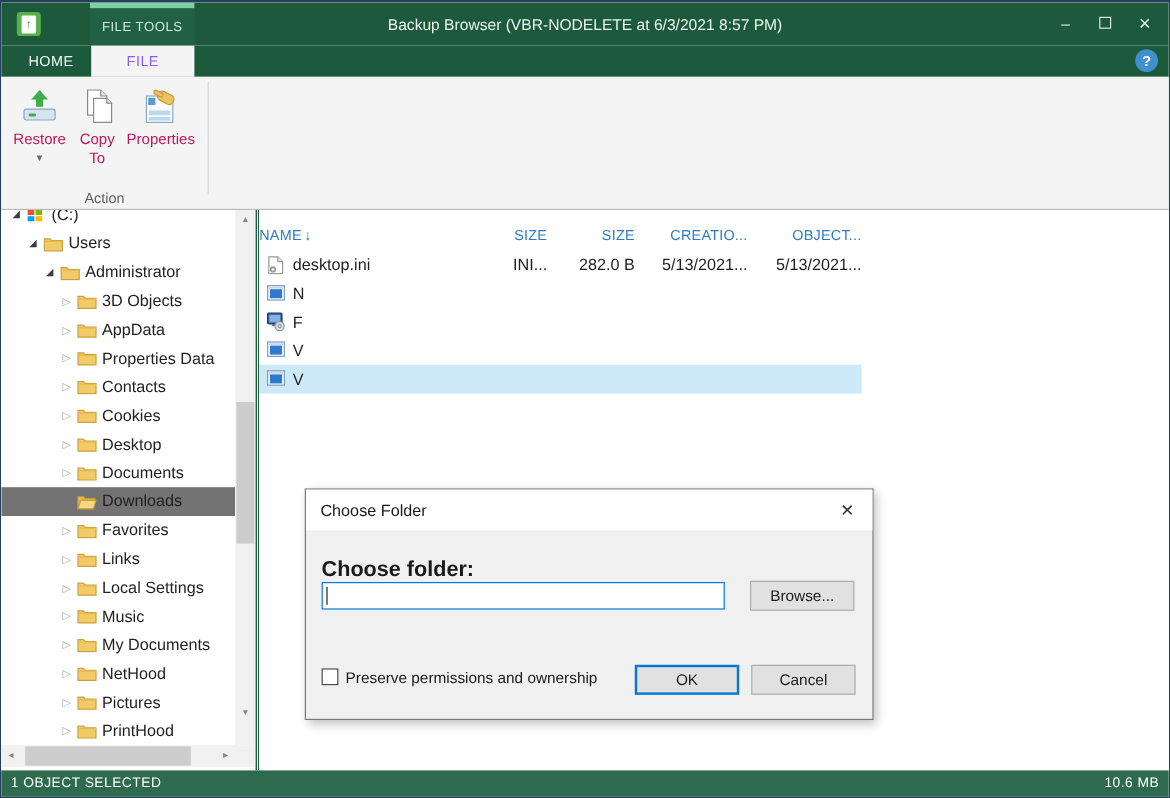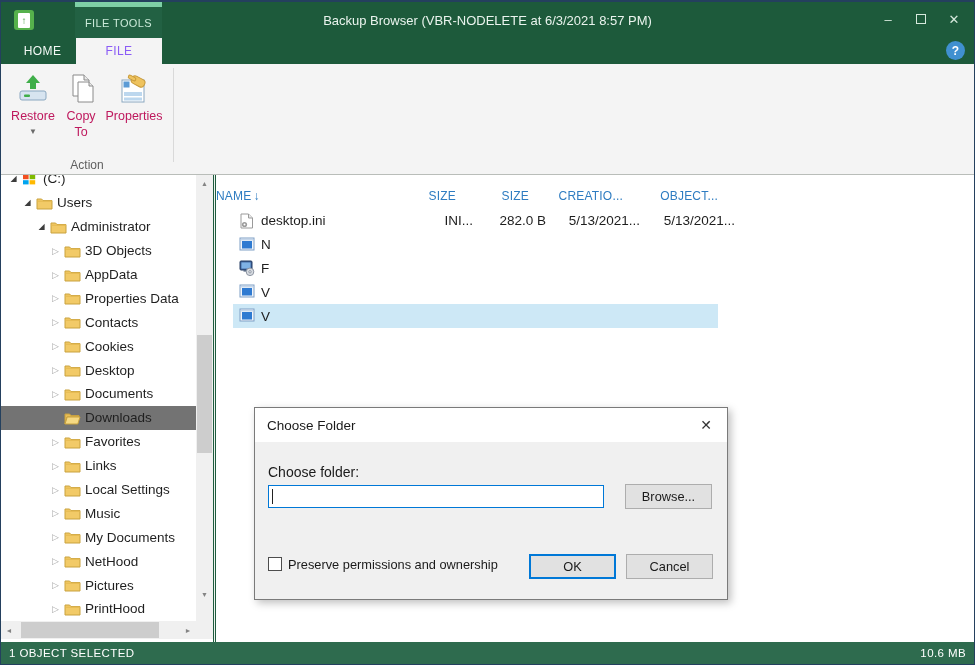--- a/index.html
+++ b/index.html
@@ -77,36 +77,36 @@
     background:linear-gradient(to right,#1e5c3e 0 1px,#eef4ef 1px 2px,#1e5c3e 2px 3px); }
 
   .list-pane{ position:absolute; left:215px; top:0; width:759px; height:467px; background:#fff; }
   .list-header{ position:absolute; left:0; top:8px; width:502px; height:26px; display:grid;
     grid-template-columns:202px 38px 73px 94px 95px; align-items:center; }
   .lh-cell{ font-size:12px; color:#2e7cc1; letter-spacing:.2px; white-space:nowrap; }
   .lh-cell.num{ text-align:right; }
   .lh-cell .sort{ font-size:12px; margin-left:2px; }
   .file-rows{ position:absolute; left:0; top:34px; width:502px; }
   .file-row{ height:23.8px; display:grid; grid-template-columns:202px 38px 73px 94px 95px; align-items:center;
-    font-size:13.5px; color:#1e1e1e;margin-left:17px; }
+    font-size:13.5px; color:#1e1e1e; }
   .file-row.selected{ background:#cde8f6; }
   .fr-name{ display:flex; align-items:center; overflow:hidden; white-space:nowrap; }
   .fr-ic{ width:16px; height:16px; margin:0 6px 0 6px; flex:none; }
   .fr-ic svg{ display:block; }
   .fr-cell{ text-align:right; white-space:nowrap; }
 
   
   .dialog{ position:absolute; left:253px; top:232px; width:474px; height:193px; background:#f0f0f0;
     border:1px solid #7a7a7a; box-shadow:3px 3px 8px rgba(0,0,0,.25); z-index:10; }
   .dlg-title{ position:absolute; left:0; top:0; width:100%; height:34px; background:#fff;
     display:flex; align-items:center; }
   .dlg-title .t{ margin-left:12px; font-size:13.5px; color:#1a1a1a; }
   .dlg-close{ position:absolute; right:8px; top:6px; width:26px; height:22px; display:flex;
     align-items:center; justify-content:center; color:#333; font-size:14px; }
-  .dlg-label{ position:absolute; left:13px; top:56px; font-size:14px; color:#1a1a1a; }
+  .dlg-label{ position:absolute; left:13px; top:56px; font-size:18px; color:#1a1a1a;font-weight:bold; }
   .dlg-input{ position:absolute; left:13px; top:77px; width:336px; height:23px; background:#fff;
     border:1px solid #0078d7; font-size:13px; padding:0 4px; outline:none; font-family:"Liberation Sans",sans-serif; }
   .dlg-caret{ position:absolute; left:17px; top:81px; width:1px; height:15px; background:#222; }
   .btn{ position:absolute; height:25px; width:87px; background:#e1e1e1; border:1px solid #adadad;
     font-size:12.8px; color:#1a1a1a; display:flex; align-items:center; justify-content:center;
     font-family:"Liberation Sans",sans-serif; }
   .btn.browse{ left:370px; top:76px; }
   .btn.ok{ left:274px; top:146px; border:2px solid #0078d7; }
   .btn.cancel{ left:371px; top:146px; }
   .dlg-check{ position:absolute; left:13px; top:149px; width:14px; height:14px; background:#fff; border:1px solid #4d4d4d; }

